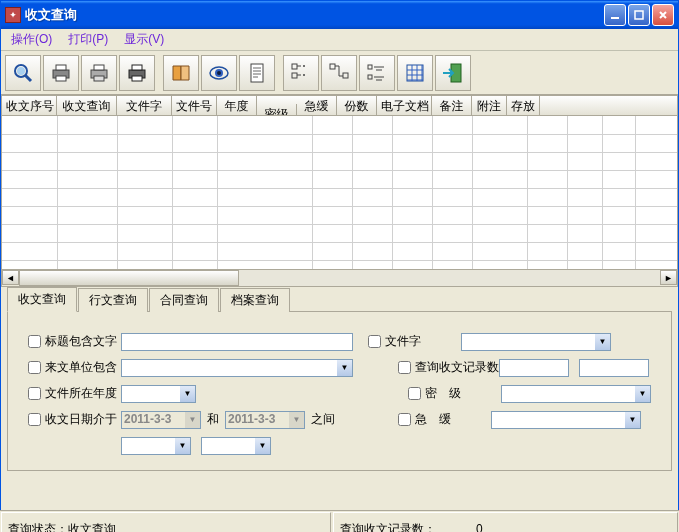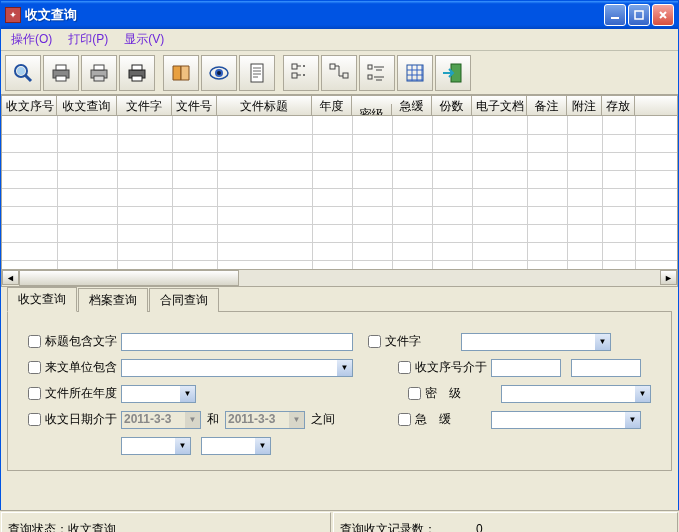--- a/index.html
+++ b/index.html
@@ -167,21 +167,20 @@
       </svg>
     </div>
 </div>
 
 <div class="grid-wrap">
   <div class="grid-header" id="gridHeader">
       <div class="gh" style="width: 55px;">收文序号</div>
       <div class="gh" style="width: 60px;">收文查询</div>
       <div class="gh" style="width: 55px;">文件字</div>
       <div class="gh" style="width: 45px;">文件号</div>
-      <div class="gh" style="width: 95px;">文件标题</div>
       <div class="gh" style="width: 40px;">年度</div>
       <div class="gh" style="width: 40px; margin-top: 8px;">密级</div>
       <div class="gh" style="width: 40px;">急缓</div>
       <div class="gh" style="width: 40px;">份数</div>
       <div class="gh" style="width: 55px;">电子文档</div>
       <div class="gh" style="width: 40px;">备注</div>
       <div class="gh" style="width: 35px;">附注</div>
       <div class="gh" style="width: 33px;">存放</div>
     </div>
   <div class="grid-body">
@@ -216,22 +215,23 @@
     <div class="strack">
         <div class="sthumb"></div>
       </div>
     <div class="sbtn">►</div>
   </div>
 </div>
 
 <div class="tabs-area">
   <div class="tab-row">
     <div class="tab active">收文查询</div>
+    <div class="tab">行文查询</div>
+    <div class="tab">合同查询</div>
     <div class="tab">档案查询</div>
-    <div class="tab">合同查询</div>
   </div>
   <div class="tab-content">
     <div class="field-row">
       <div class="field-col" style="width:340px">
         <input type="checkbox" class="chk" style="">
         <span class="lbl">标题包含文字</span>
         <input class="txt-input" style="width: 232px;">
       </div>
       <div class="field-col">
         <input type="checkbox" class="chk" style="">
@@ -246,21 +246,21 @@
       <div class="field-col" style="width:370px">
         <input type="checkbox" class="chk" style="">
         <span class="lbl">来文单位包含</span>
         <div class="combo" style="width:232px">
             <div class="cval"></div>
             <div class="cbtn">▼</div>
           </div>
       </div>
       <div class="field-col">
         <input type="checkbox" class="chk" style="">
-        <span class="lbl">收文序号介于</span>
+        <span class="lbl">查询收文记录数</span>
         <input class="txt-input" style="width: 70px;">
         <span style="width:10px"></span>
         <input class="txt-input" style="width: 70px;">
       </div>
     </div>
     <div class="field-row">
       <div class="field-col" style="width:410px">
         <input type="checkbox" class="chk" style="">
         <span class="lbl">文件所在年度</span>
         <div class="combo" style="width:75px">

